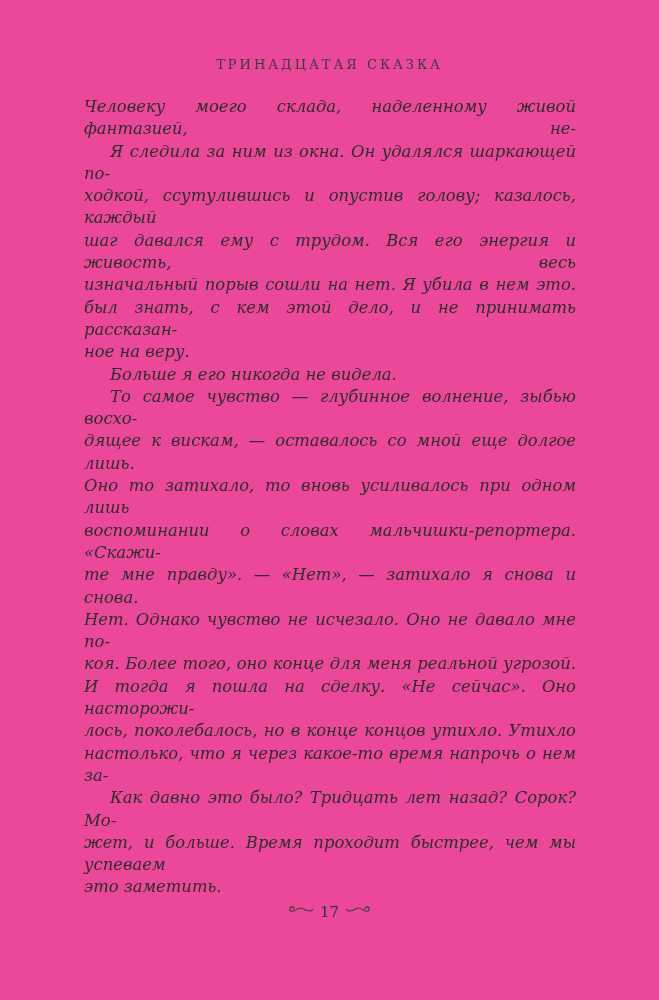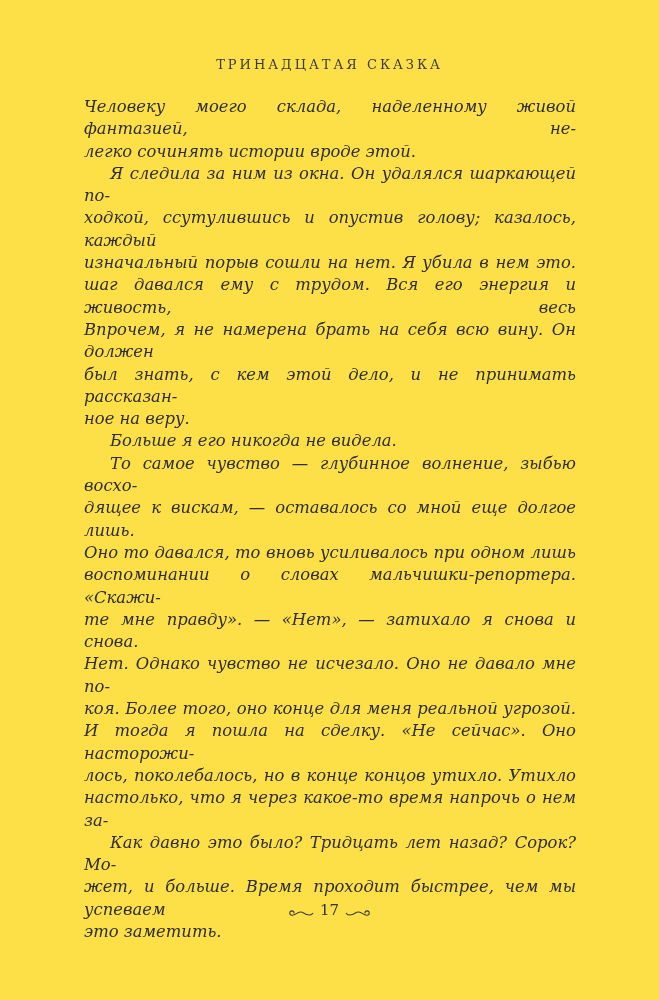--- a/index.html
+++ b/index.html
@@ -4,21 +4,21 @@
 <style>
   html, body {
     margin: 0;
     padding: 0;
     background: #ffffff;
   }
   .page {
     position: relative;
     width: 659px;
     height: 1000px;
-    background: #fde047;
+    background: #ec4899;
     color: #2e2e2e;
     font-family: "DejaVu Serif", "Liberation Serif", serif;
     overflow: hidden;
     box-sizing: border-box;
   }
   .running-head {
     position: absolute;
     top: 57px;
     left: 0;
     width: 659px;
@@ -58,21 +58,21 @@
     top: 901px;
     left: 0;
     width: 659px;
     text-align: center;
     font-style: normal;
     font-size: 15px;
     color: #333333;
   }
   .footer .page-num-wrap {
     display: inline-flex;
-    align-items: flex-end;
+    align-items: flex-start;
     gap: 6px;
   }
   .flourish {
     display: inline-block;
     width: 26px;
     height: 12px;
     vertical-align: middle;
   }
   .flourish svg {
     display: block;
@@ -86,38 +86,36 @@
 </head>
 <body>
 
 <div class="page">
 
   <div class="running-head">ТРИНАДЦАТАЯ СКАЗКА</div>
 
   <div class="text-block" id="text-block">
       <div class="paragraph">
         <div class="line">Человеку моего склада, наделенному живой фантазией, не-</div>
-        <div class="line endline">легко сочинять истории вроде этой.</div>
       </div>
       <div class="paragraph">
         <div class="line indent">Я следила за ним из окна. Он удалялся шаркающей по-</div>
         <div class="line">ходкой, ссутулившись и опустив голову; казалось, каждый</div>
+        <div class="line">шаг давался ему с трудом. Вся его энергия и живость, весь</div>
         <div class="line">изначальный порыв сошли на нет. Я убила в нем это.</div>
-        <div class="line">шаг давался ему с трудом. Вся его энергия и живость, весь</div>
-        <div class="line">Впрочем, я не намерена брать на себя всю вину. Он должен</div>
         <div class="line">был знать, с кем этой дело, и не принимать рассказан-</div>
         <div class="line endline">ное на веру.</div>
       </div>
       <div class="paragraph">
         <div class="line indent endline">Больше я его никогда не видела.</div>
       </div>
       <div class="paragraph">
         <div class="line indent">То самое чувство — глубинное волнение, зыбью восхо-</div>
         <div class="line">дящее к вискам, — оставалось со мной еще долгое лишь.</div>
-        <div class="line">Оно то давался, то вновь усиливалось при одном лишь</div>
+        <div class="line">Оно то затихало, то вновь усиливалось при одном лишь</div>
         <div class="line">воспоминании о словах мальчишки-репортера. «Скажи-</div>
         <div class="line">те мне правду». — «Нет», — затихало я снова и снова.</div>
         <div class="line">Нет. Однако чувство не исчезало. Оно не давало мне по-</div>
         <div class="line">коя. Более того, оно конце для меня реальной угрозой.</div>
         <div class="line">И тогда я пошла на сделку. «Не сейчас». Оно насторожи-</div>
         <div class="line">лось, поколебалось, но в конце концов утихло. Утихло</div>
         <div class="line">настолько, что я через какое-то время напрочь о нем за-</div>
       </div>
       <div class="paragraph">
         <div class="line indent">Как давно это было? Тридцать лет назад? Сорок? Мо-</div>

